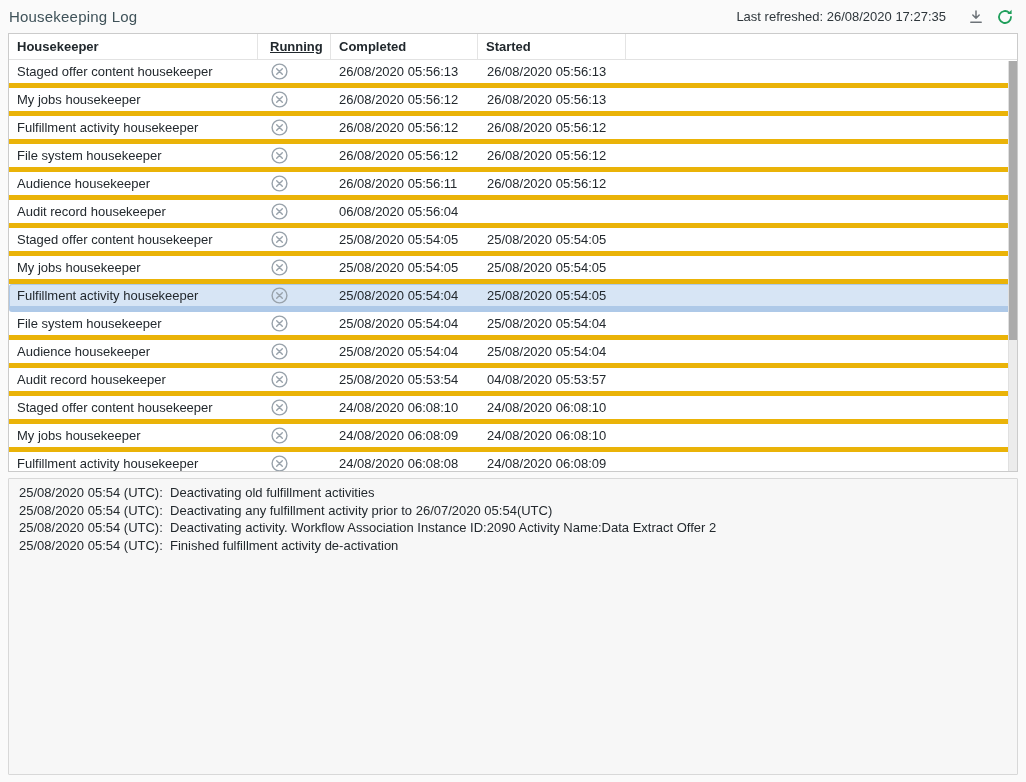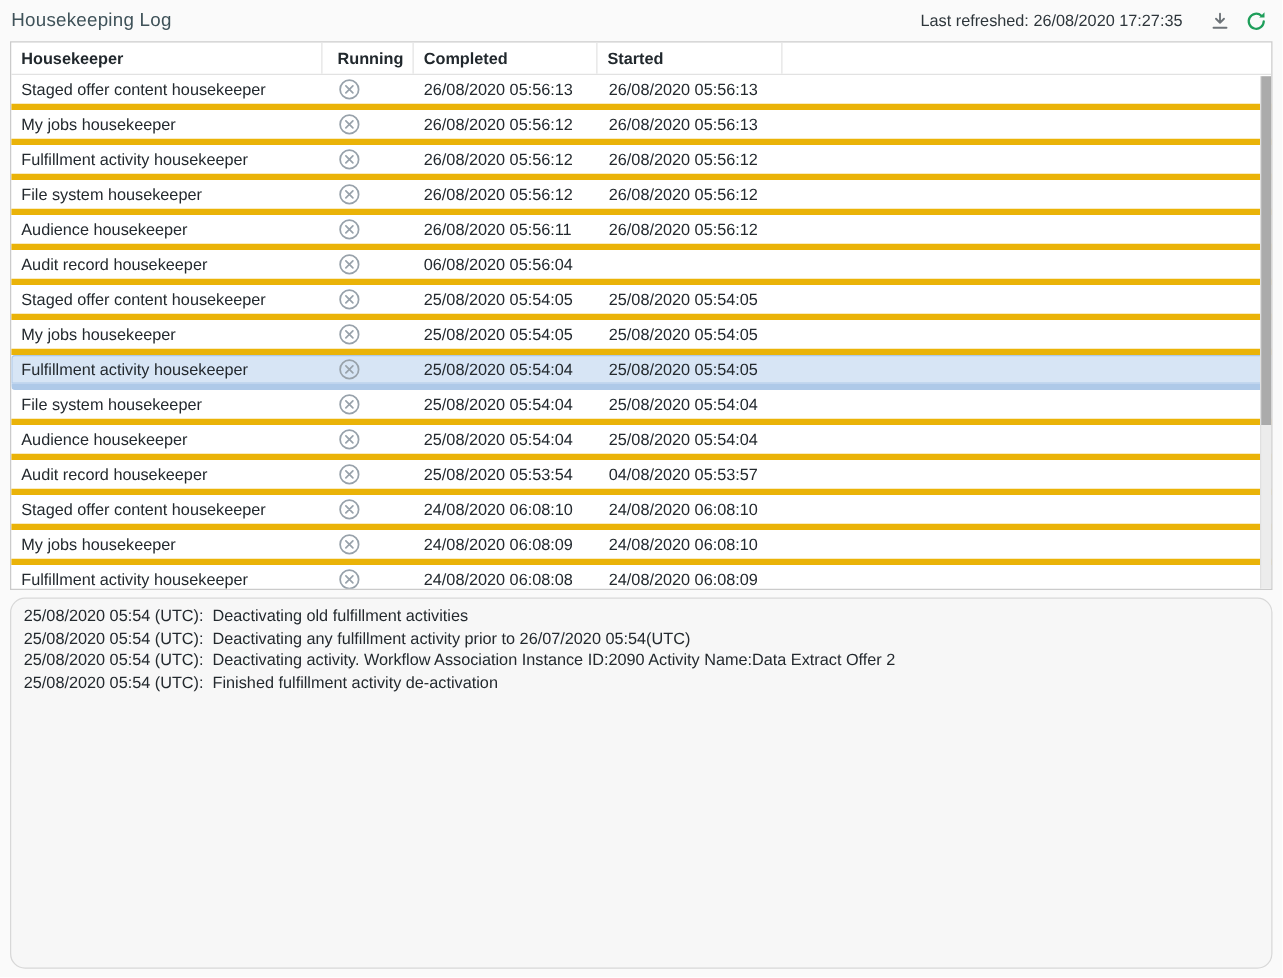--- a/index.html
+++ b/index.html
@@ -53,38 +53,38 @@
     box-shadow:inset 0 0 0 1px #aec9e8;
     border-bottom-color:#aec9e8;
     border-radius:3px;
   }
   .td{
     padding:0 8px;box-sizing:border-box;
     white-space:nowrap;overflow:hidden;
     display:flex;align-items:center;height:100%;
   }
   .c1{width:249px;}
-  .c2{width:73px;padding-left:12px;}
+  .c2{width:73px;padding-left:12px;text-decoration:underline;}
   .c3{width:148px;}
   .c4{width:147px;}
   .c5{flex:1;}
   .stop-icon{display:block;}
   
   .vscrollbar{
     position:absolute;top:27px;right:0;bottom:0;width:9px;
     background:#ececec;border-left:1px solid #e0e0e0;box-sizing:border-box;
   }
   .vscrollbar .thumb{
     position:absolute;top:0;left:0;right:0;height:68%;
     background:#ababab;
   }
   
   .log-panel{
     position:absolute;left:8px;right:8px;top:478px;height:297px;
-    background:#f7f7f7;border:1px solid #d8d8d8;border-radius:12px;
+    background:#f7f7f7;border:1px solid #d8d8d8;border-radius:1px;
     box-sizing:border-box;padding:5px 10px;
     font-size:13px;line-height:17.5px;color:#23292e;
     overflow:hidden;
   }
   .log-line{white-space:pre-wrap;}
 </style>
 </head>
 <body>
 
 <div class="page">

